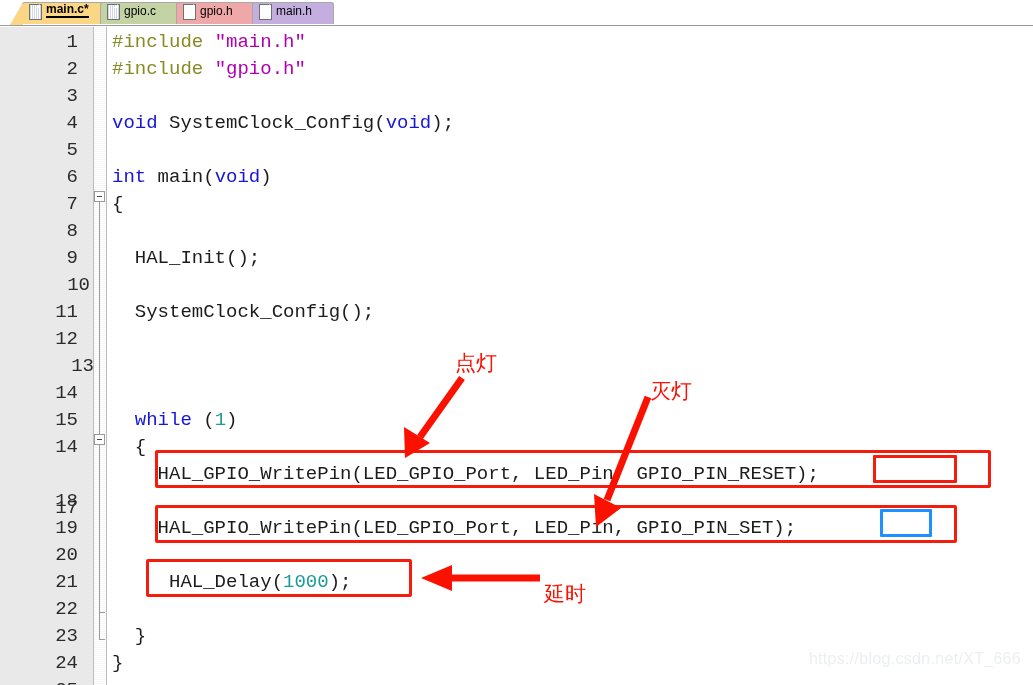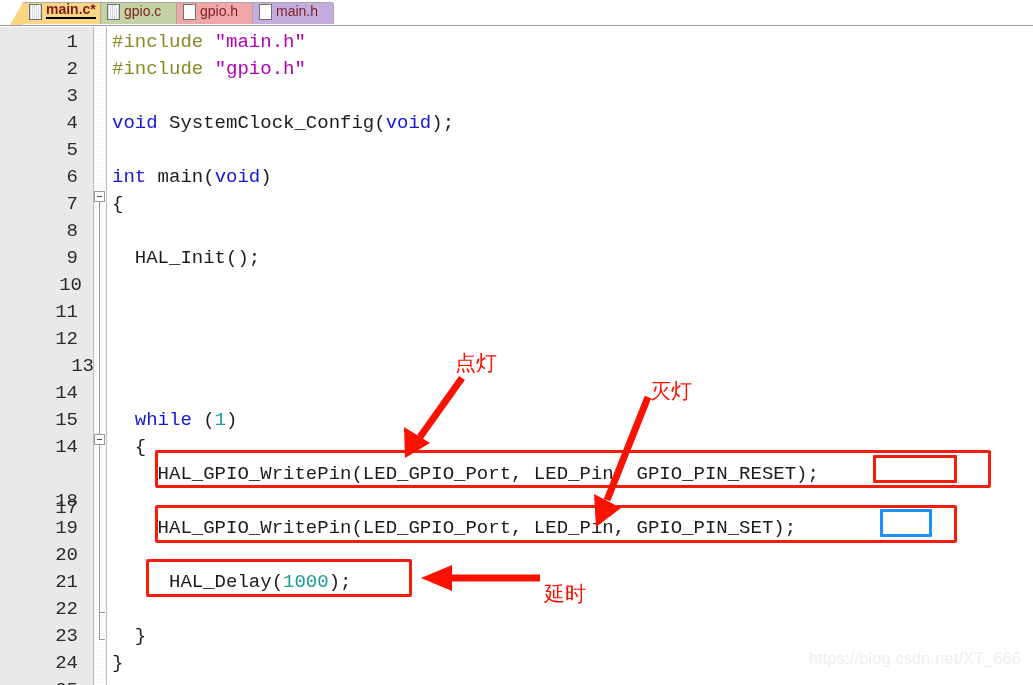--- a/index.html
+++ b/index.html
@@ -25,22 +25,22 @@
   .tab {
     position: absolute;
     top: 2px;
     height: 22px;
     display: flex;
     align-items: center;
     gap: 6px;
     padding: 0 10px 6px 6px;
     border-top-left-radius: 3px;
     border-top-right-radius: 3px;
-    font-size: 14px;
-    color: #7f1d1d;
+    font-size: 12px;
+    color: #000000;
     white-space: nowrap;
     border: 1px solid #a8a8a8;
     border-bottom: none;
     cursor: pointer;
   }
   .tab .doc-icon {
     width: 11px; height: 14px;
     position: relative;
     flex: 0 0 auto;
   }
@@ -256,21 +256,21 @@
   <div class="code-layer" id="line-numbers">
       <div class="ln" style="top: 2px; left: 0px;">1</div>
       <div class="ln" style="top: 29px; left: 0px;">2</div>
       <div class="ln" style="top: 56px; left: 0px;">3</div>
       <div class="ln" style="top: 83px; left: 0px;">4</div>
       <div class="ln" style="top: 110px; left: 0px;">5</div>
       <div class="ln" style="top: 137px; left: 0px;">6</div>
       <div class="ln" style="top: 164px; left: 0px;">7</div>
       <div class="ln" style="top: 191px; left: 0px;">8</div>
       <div class="ln" style="top: 218px; left: 0px;">9</div>
-      <div class="ln" style="top: 245px; left: 4px;">10</div>
+      <div class="ln" style="top: 245px; left: 12px;">10</div>
       <div class="ln" style="top: 272px; left: 0px;">11</div>
       <div class="ln" style="top: 299px; left: 0px;">12</div>
       <div class="ln" style="top: 326px; left: 16px;">13</div>
       <div class="ln" style="top: 353px; left: 0px;">14</div>
       <div class="ln" style="top: 380px; left: 0px;">15</div>
       <div class="ln" style="top: 407px; left: 0px;">14</div>
       <div class="ln" style="top: 434px; left: 0px; margin-top: 34px;">17</div>
       <div class="ln" style="top: 461px; left: 0px;">18</div>
       <div class="ln" style="top: 488px; left: 0px;">19</div>
       <div class="ln" style="top: 515px; left: 0px;">20</div>
@@ -284,20 +284,21 @@
       <div class="cl" style="top: 2px;"><span class="k-pre">#include </span><span class="k-str">"main.h"</span></div>
       <div class="cl" style="top: 29px;"><span class="k-pre">#include </span><span class="k-str">"gpio.h"</span></div>
       <div class="cl" style="top: 56px;"></div>
       <div class="cl" style="top: 83px;"><span class="k-key">void</span><span class="k-plain"> SystemClock_Config(</span><span class="k-key">void</span><span class="k-plain">);</span></div>
       <div class="cl" style="top: 110px;"></div>
       <div class="cl" style="top: 137px;"><span class="k-key">int</span><span class="k-plain"> main(</span><span class="k-key">void</span><span class="k-plain">)</span></div>
       <div class="cl" style="top: 164px;"><span class="k-plain">{</span></div>
       <div class="cl" style="top: 191px;"></div>
       <div class="cl" style="top: 218px; text-align: center;"><span class="k-plain">  HAL_Init();</span></div>
       <div class="cl" style="top: 245px;"></div>
+      <div class="cl" style="top: 272px;"><span class="k-plain">  SystemClock_Config();</span></div>
       <div class="cl" style="top: 299px;"></div>
       <div class="cl" style="top: 353px;"></div>
       <div class="cl" style="top: 380px;"><span class="k-plain">  </span><span class="k-key">while</span><span class="k-plain"> (</span><span class="k-num">1</span><span class="k-plain">)</span></div>
       <div class="cl" style="top: 407px;"><span class="k-plain">  {</span></div>
       <div class="cl" style="top: 434px;"><span class="k-plain">    HAL_GPIO_WritePin(LED_GPIO_Port, LED_Pin, GPIO_PIN_RESET);</span></div>
       <div class="cl" style="top: 461px;"></div>
       <div class="cl" style="top: 488px;"><span class="k-plain">    HAL_GPIO_WritePin(LED_GPIO_Port, LED_Pin, GPIO_PIN_SET);</span></div>
       <div class="cl" style="top: 515px;"></div>
       <div class="cl" style="top: 542px;"><span class="k-plain">     HAL_Delay(</span><span class="k-num">1000</span><span class="k-plain">);</span></div>
       <div class="cl" style="top: 569px;"></div>

